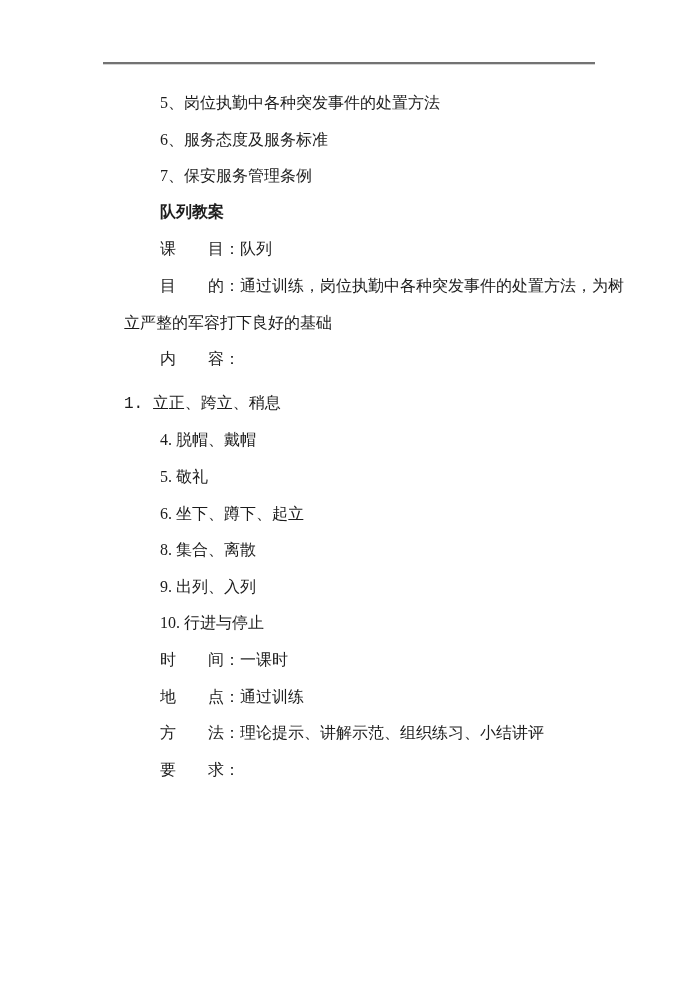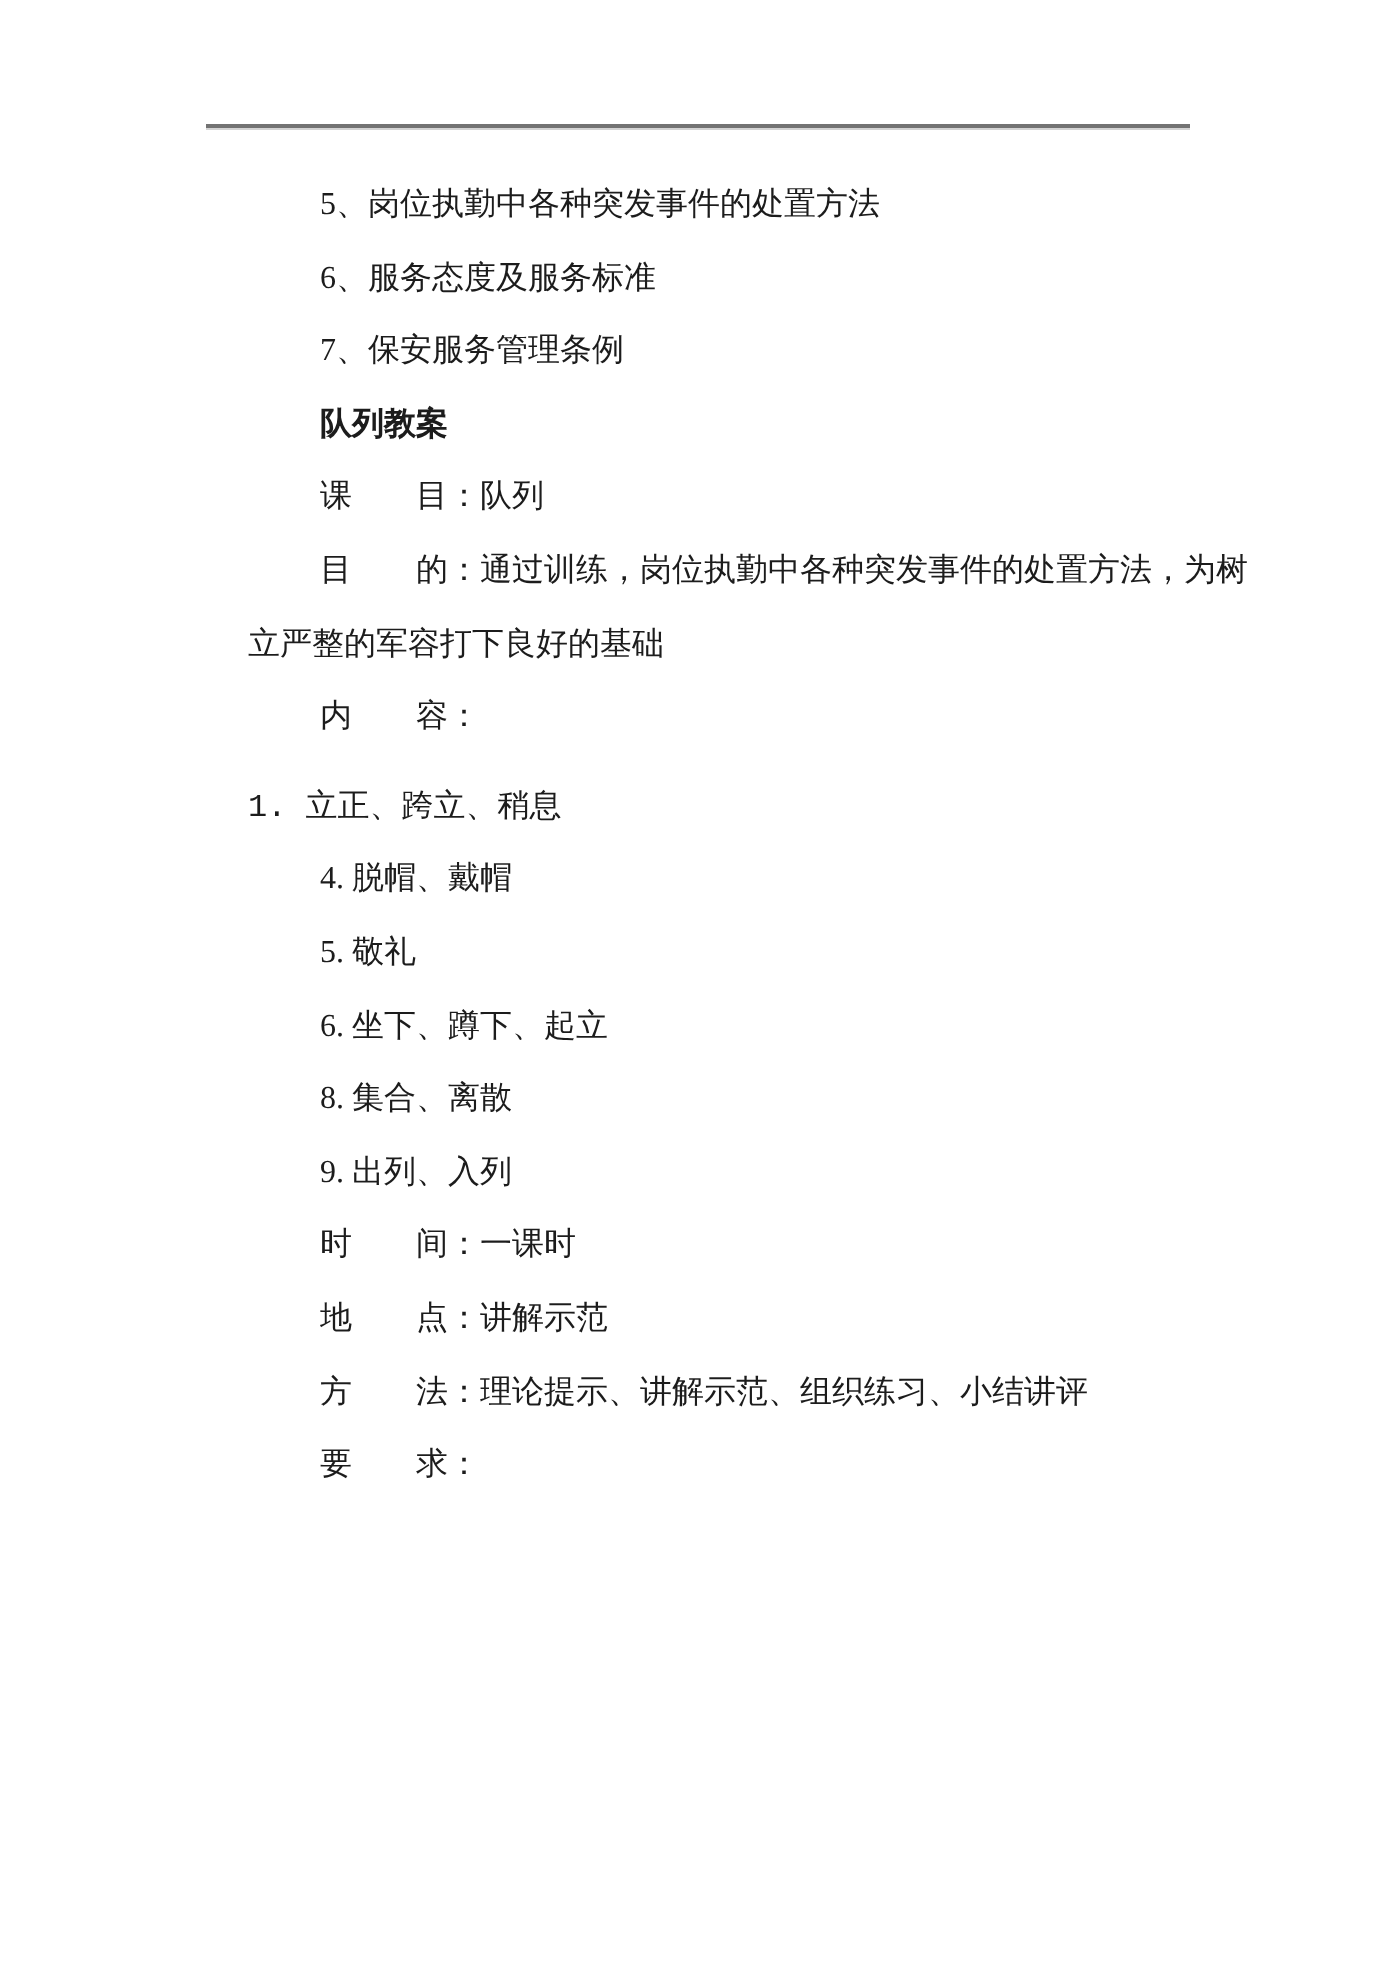--- a/index.html
+++ b/index.html
@@ -73,18 +73,19 @@
       <p class="line indent bold">队列教案</p>
       <p class="line indent">课　　目：队列</p>
       <p class="line indent">目　　的：通过训练，岗位执勤中各种突发事件的处置方法，为树立严整的军容打下良好的基础</p>
       <p class="line indent">内　　容：</p>
       <p class="line space-before">1. 立正、跨立、稍息</p>
       <p class="line indent">4. 脱帽、戴帽</p>
       <p class="line indent">5. 敬礼</p>
       <p class="line indent">6. 坐下、蹲下、起立</p>
       <p class="line indent">8. 集合、离散</p>
       <p class="line indent">9. 出列、入列</p>
+      <p class="line indent">10. 行进与停止</p>
       <p class="line indent">时　　间：一课时</p>
-      <p class="line indent">地　　点：讲解示范</p>
+      <p class="line indent">地　　点：通过训练</p>
       <p class="line indent">方　　法：理论提示、讲解示范、组织练习、小结讲评</p>
       <p class="line indent">要　　求：</p>
     </div>
 </div>
 
 </body></html>

